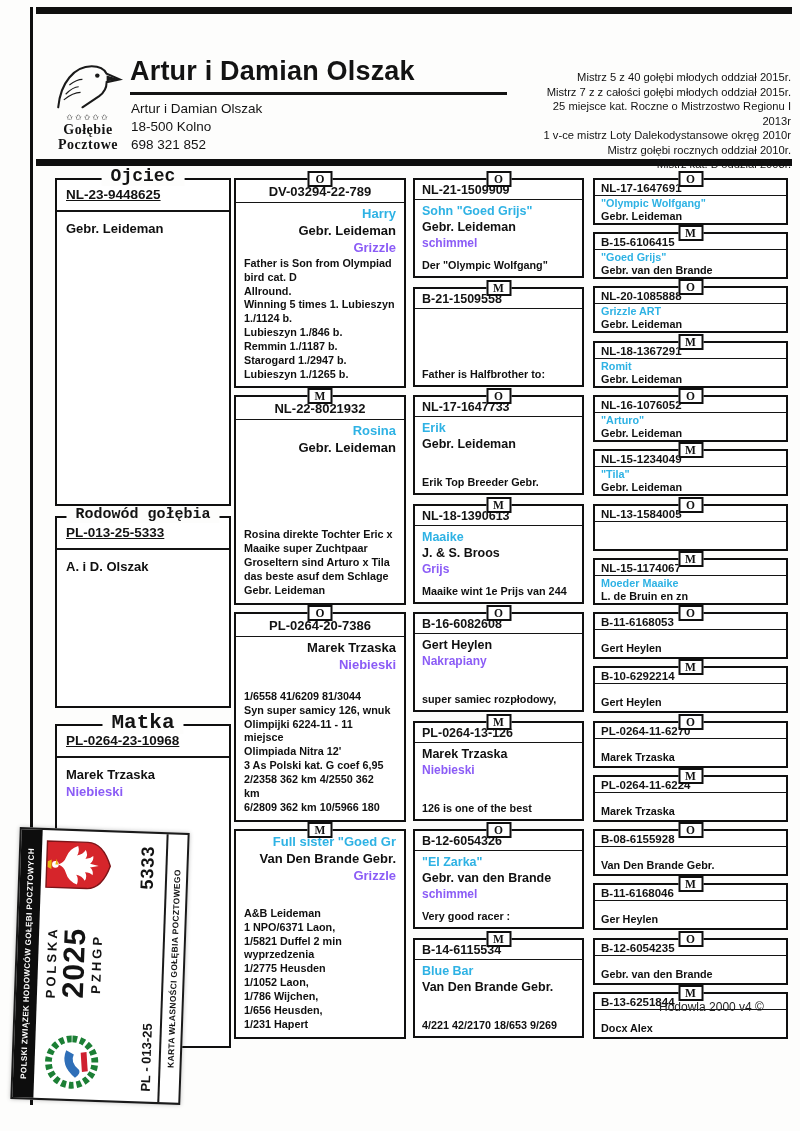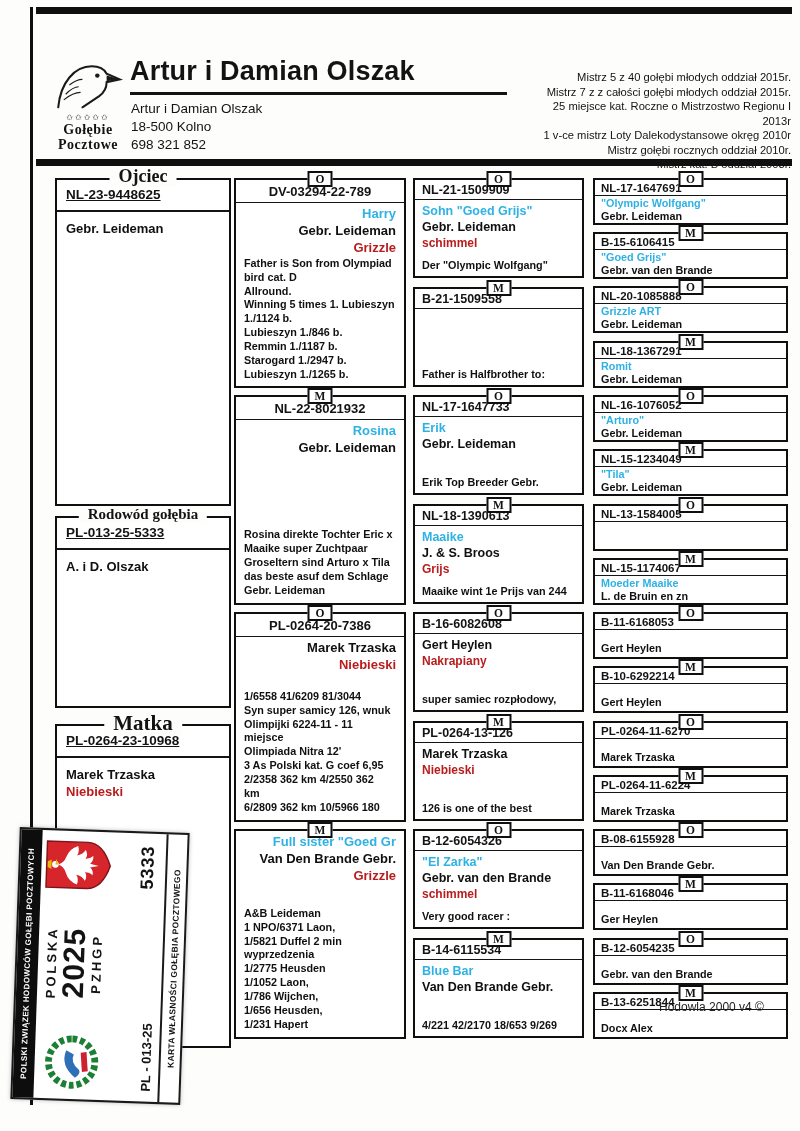--- a/index.html
+++ b/index.html
@@ -19,26 +19,26 @@
   .address { position:absolute; left:131px; top:100px; font-size:13.5px; line-height:1.34; }
   .achievements { position:absolute; left:458px; top:70px; width:333px; text-align:right;
                   font-size:11.2px; line-height:1.3; }
 
   
   .pbox { position:absolute; border:2px solid #0f0f0f; background:#fff; display:flex; flex-direction:column; }
   .tab { position:absolute; top:-9px; left:50%; transform:translateX(-50%); width:25px; height:16px;
          border:2px solid #0f0f0f; background:#fff; font-family:"Liberation Serif", serif;
          font-size:11.5px; font-weight:bold; text-align:center; line-height:12px; z-index:2; }
   .col-label { position:absolute; left:50%; transform:translateX(-50%); background:#fdfdfc; padding:0 9px;
-               font-family:Liberation Serif, serif; font-weight:bold; white-space:nowrap; z-index:2;text-align:right; }
+               font-family:Liberation Mono, monospace; font-weight:bold; white-space:nowrap; z-index:2;text-align:right; }
   .ring { font-weight:bold; border-bottom:1.5px solid #141414; }
   .body { flex:1; display:flex; flex-direction:column; }
   .pname   { font-weight:bold; color:#2eb2e4; }
   .breeder { font-weight:bold; color:#101010; }
-  .trait   { font-weight:bold; color:#b91c1c; }
+  .trait   { font-weight:bold; color:#8b5cf6; }
   .note    { font-weight:bold; white-space:pre-line; color:#101010; }
 
   .c1 { left:55px; width:176px; }
   .c1 .ring { font-size:13.5px; padding:7px 9px 8px; border-bottom-width:2px;text-decoration:underline; }
   .c1 .body { padding:9px 9px; gap:2px; }
   .c1 .breeder, .c1 .trait { font-size:13px; }
 
   .c2 { left:234px; width:172px; height:210px; }
   .c2 .ring { font-size:13px; padding:4px 8px 3px;text-align:center; }
   .c2 .body { padding:3px 8px 5px; }

